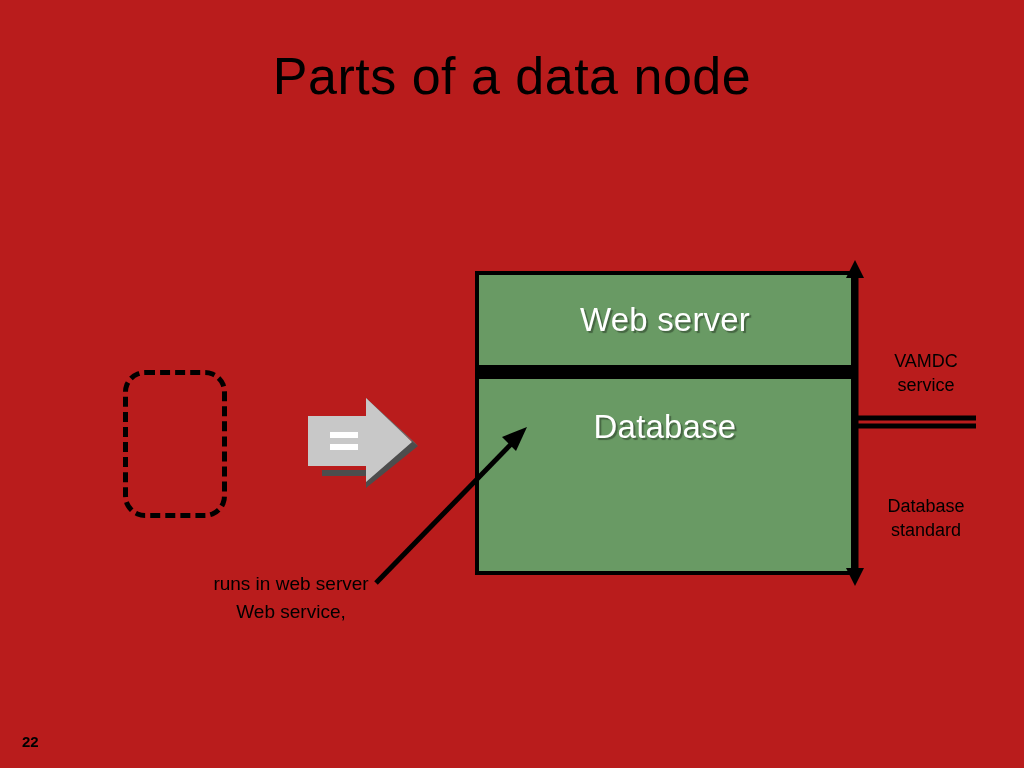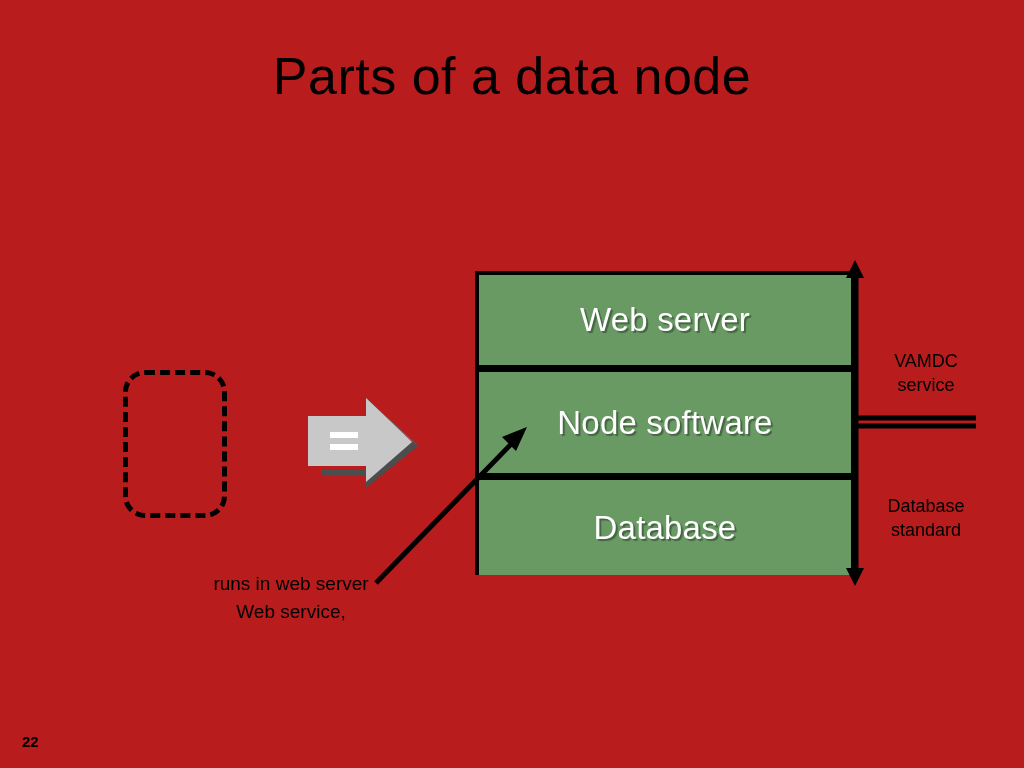--- a/index.html
+++ b/index.html
@@ -163,23 +163,20 @@
       <rect x="30" y="36" width="28" height="6" fill="#ffffff"></rect>
       <rect x="30" y="48" width="28" height="6" fill="#ffffff"></rect>
     </svg>
   </div>
 
   <div id="node-stack">
     <div class="node-layer" id="layer-web-server">
       <span class="node-layer-label">Web server</span>
     </div>
     <div class="layer-divider"></div>
-    <div class="node-layer" id="layer-node-sw">
-      <span class="node-layer-label">Node software</span>
-    </div>
     <div class="layer-divider"></div>
     <div class="node-layer" id="layer-database">
       <span class="node-layer-label">Database</span>
     </div>
   </div>
 
   <div id="scope-bracket">
     <svg width="150" height="330" viewBox="0 0 150 330" xmlns="http://www.w3.org/2000/svg">
 
       <line x1="15" y1="14" x2="15" y2="316" stroke="#000000" stroke-width="7"></line>

